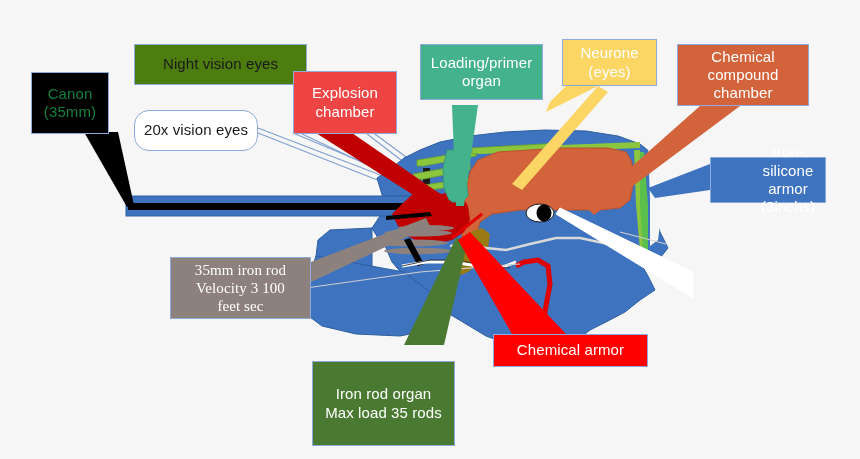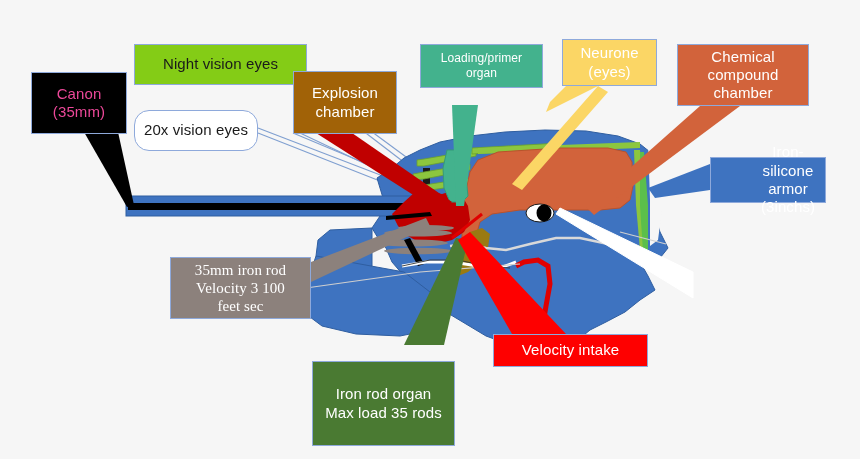--- a/index.html
+++ b/index.html
@@ -16,25 +16,25 @@
     position:absolute;
     box-sizing:border-box;
     border:1px solid #8ea9db;
     display:flex;align-items:center;justify-content:center;
     text-align:center;
     line-height:1.22;
     letter-spacing:.1px;
     white-space:pre-line;
     z-index:5;
   }
-  .c-canon      {left:31px;  top:72px;  width:96px;  height:62px;  background:#000000; color:#ec4899; font-size:15px;}
-  .c-night      {left:134px; top:44px;  width:173px; height:41px;  background:#84cc16; color:#1a1a1a; font-size:15px;}
+  .c-canon      {left:31px;  top:72px;  width:78px;  height:62px;  background:#000000; color:#15803d; font-size:15px;}
+  .c-night      {left:134px; top:44px;  width:173px; height:41px;  background:#4d7c0f; color:#1a1a1a; font-size:15px;}
   .c-20x        {left:134px; top:110px; width:124px; height:41px;  background:#ffffff; color:#1a1a1a; font-size:15px;border-radius:15px;}
-  .c-explosion  {left:293px; top:71px;  width:104px; height:63px;  background:#a16207; color:#ffffff; font-size:15px;}
-  .c-loading    {left:420px; top:44px;  width:123px; height:44px;  background:#43b28d; color:#ffffff; font-size:12px;}
+  .c-explosion  {left:293px; top:71px;  width:104px; height:63px;  background:#ef4444; color:#ffffff; font-size:15px;}
+  .c-loading    {left:420px; top:44px;  width:123px; height:56px;  background:#43b28d; color:#ffffff; font-size:15px;}
   .c-neurone    {left:562px; top:39px;  width:95px;  height:47px;  background:#fbd665; color:#ffffff; font-size:15px;text-align:center;}
   .c-chemcomp   {left:677px; top:44px;  width:132px; height:62px;  background:#d2633b; color:#ffffff; font-size:15px;}
   .c-armor      {left:710px; top:157px; width:116px; height:46px;  background:#3e73c0; color:#ffffff; font-size:15px;padding-left:40px;}
   .c-1xvision   {left:693px; top:258px; width:132px; height:63px;  background:#ffffff; color:#1a1a1a; font-size:15px;}
   .c-ironrod35  {left:170px; top:257px; width:141px; height:62px;  background:#8c817c; color:#ffffff; font-size:15px;font-family:Liberation Serif, serif;}
   .c-ironorgan  {left:312px; top:345px; width:143px; height:85px;  background:#4a7a32; color:#ffffff; font-size:15px;margin-top:16px;}
   .c-chemintake {left:493px; top:334px; width:155px; height:33px;  background:#fe0000; color:#ffffff; font-size:15px;}
 </style>
 </head>
 <body>
@@ -160,15 +160,15 @@
 (eyes)</div>
   <div class="callout c-chemcomp">Chemical compound
 chamber</div>
   <div class="callout c-armor">Iron-silicone
 armor (3inchs)</div>
   <div class="callout c-ironrod35">35mm iron rod
 Velocity 3 100
 feet sec</div>
   <div class="callout c-ironorgan">Iron rod organ
 Max load 35 rods</div>
-  <div class="callout c-chemintake">Velocity intake</div>
+  <div class="callout c-chemintake">Chemical armor</div>
 
 </div>
 
 </body></html>

